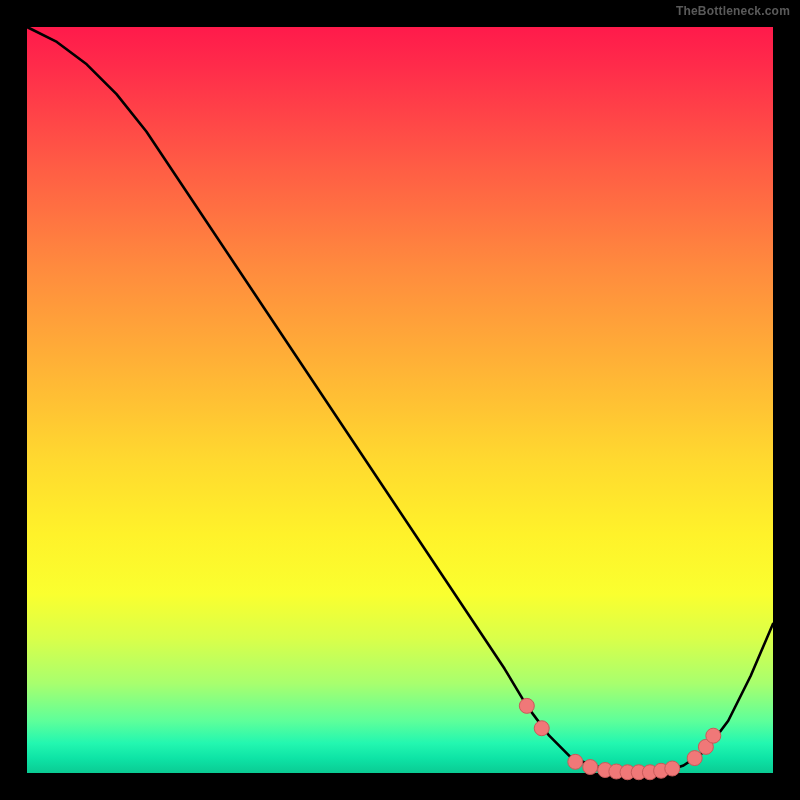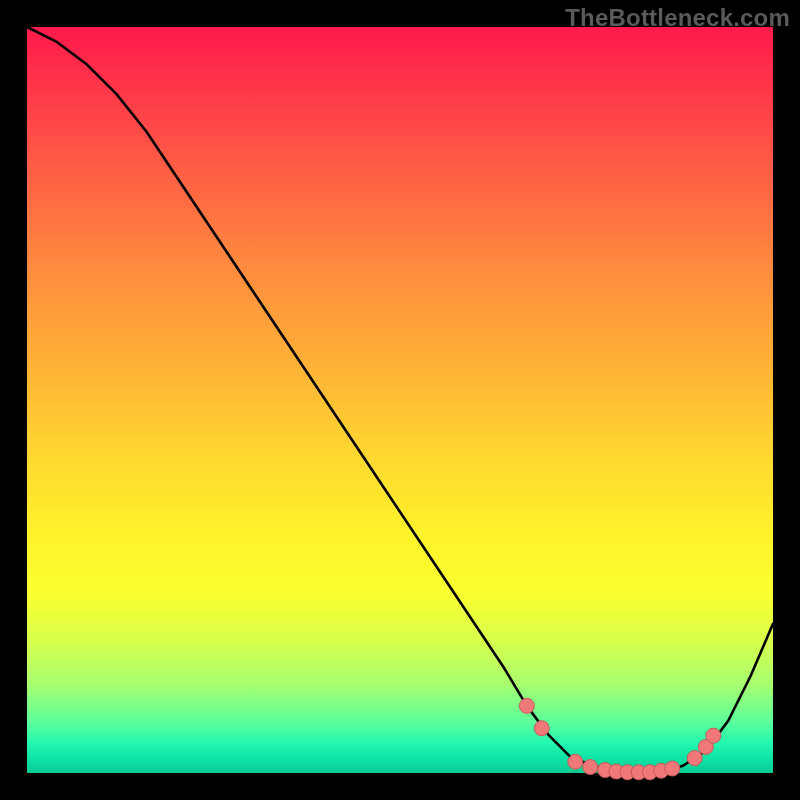--- a/index.html
+++ b/index.html
@@ -8,21 +8,21 @@
     position: relative;
     width: 800px;
     height: 800px;
     background: #000;
   }
   .attribution {
     position: absolute;
     top: 4px;
     right: 10px;
     font-family: Arial, Helvetica, sans-serif;
-    font-size: 24px;
+    font-size: 12px;
     font-weight: bold;
     color: #5a5a5a;
     letter-spacing: 0.2px;
   }
   .plot {
     position: absolute;
     left: 27px;
     top: 27px;
     width: 746px;
     height: 746px;

